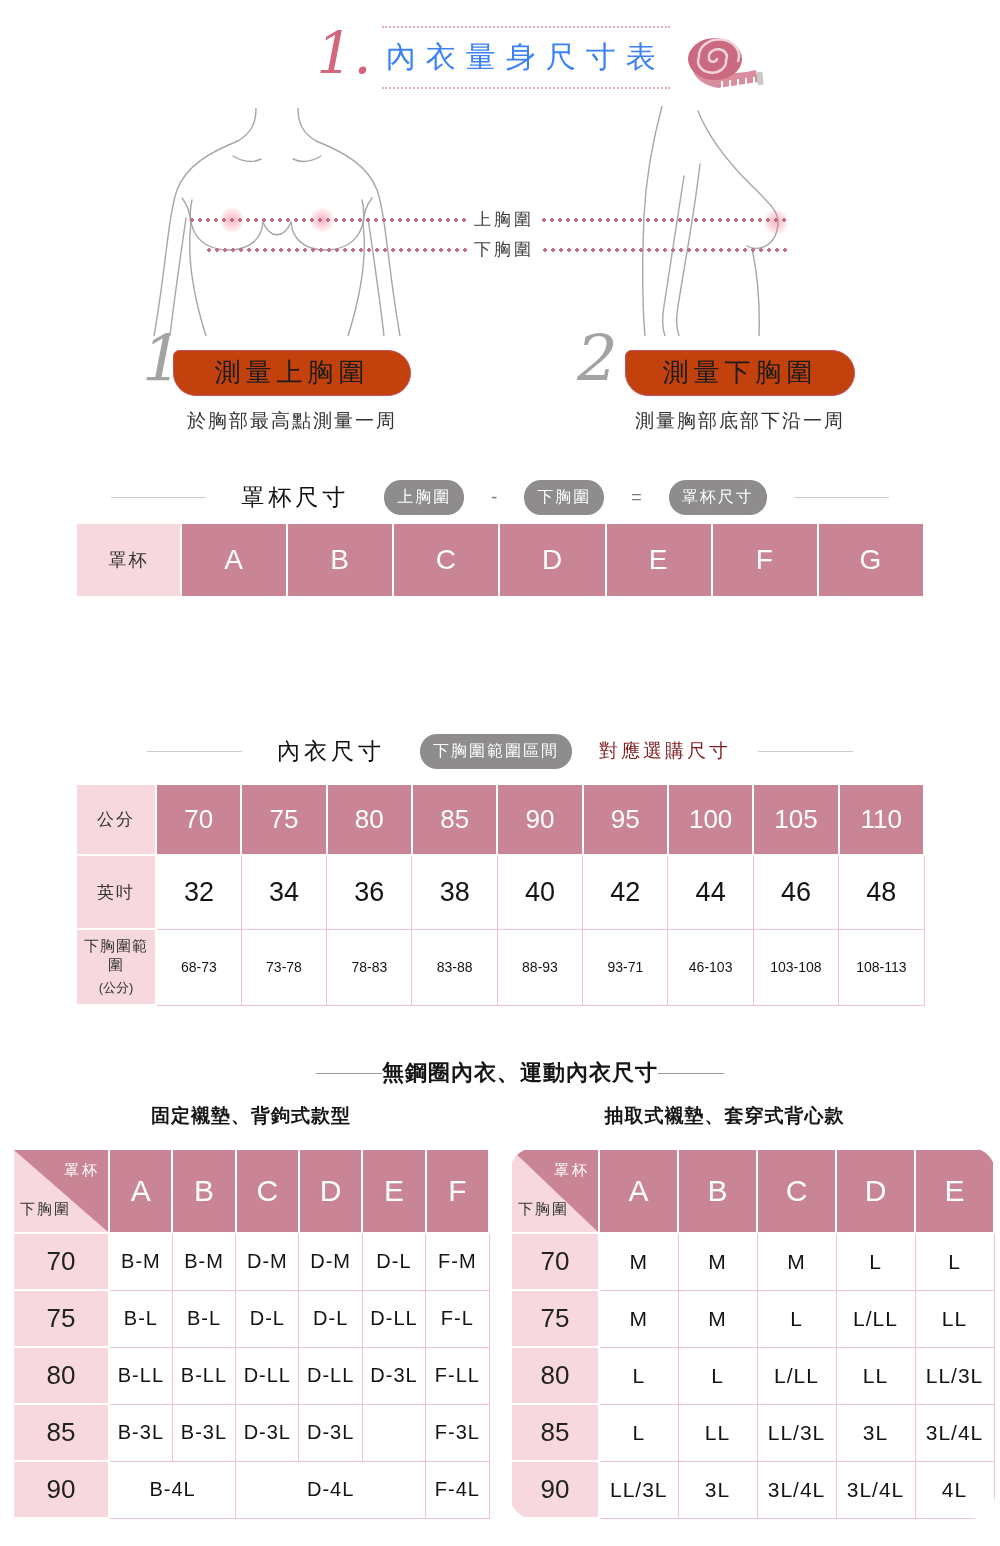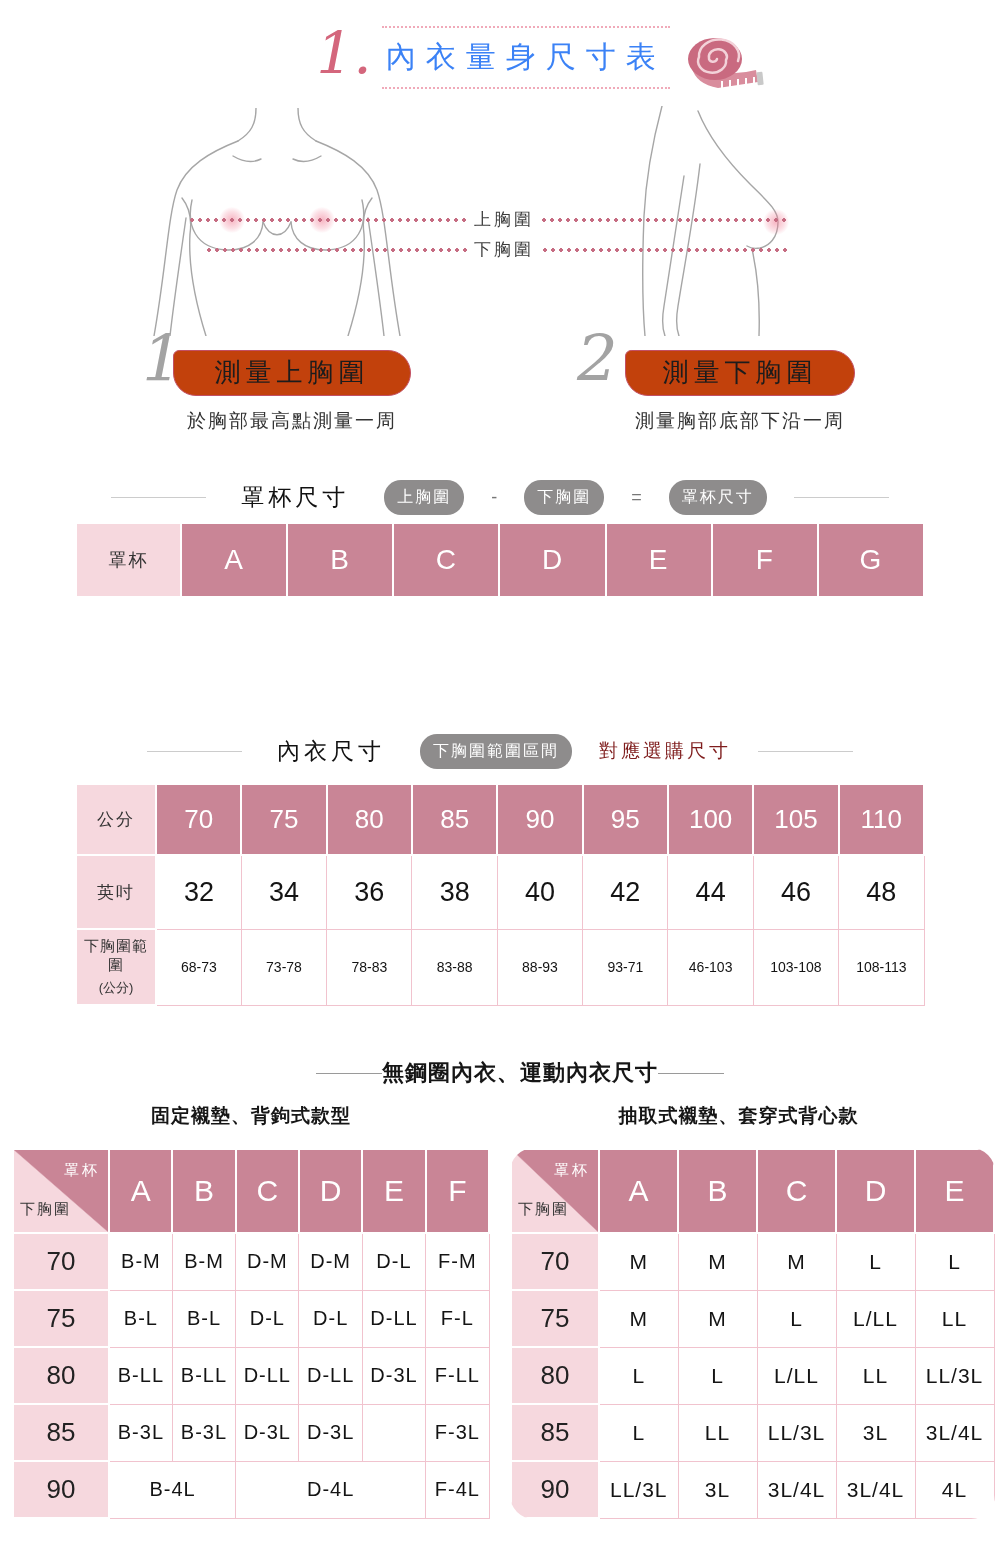--- a/index.html
+++ b/index.html
@@ -259,21 +259,21 @@
   </tbody>
     </table>
 
   <div class="bottom-heading">
     <div class="hline"></div>
     <span class="bh-text">無鋼圈內衣、運動內衣尺寸</span>
     <div class="hline"></div>
   </div>
 
   <div class="subtitle" style="left:12px; width:478px;">固定襯墊、背鉤式款型</div>
-  <div class="subtitle" style="left:496px; width:485px;">抽取式襯墊、套穿式背心款</div>
+  <div class="subtitle" style="left:482px; width:485px;">抽取式襯墊、套穿式背心款</div>
 
   <table class="bt bt-left">
     <colgroup>
         <col style="width:96px">
         <col>
         <col>
         <col>
         <col>
         <col>
         <col>

